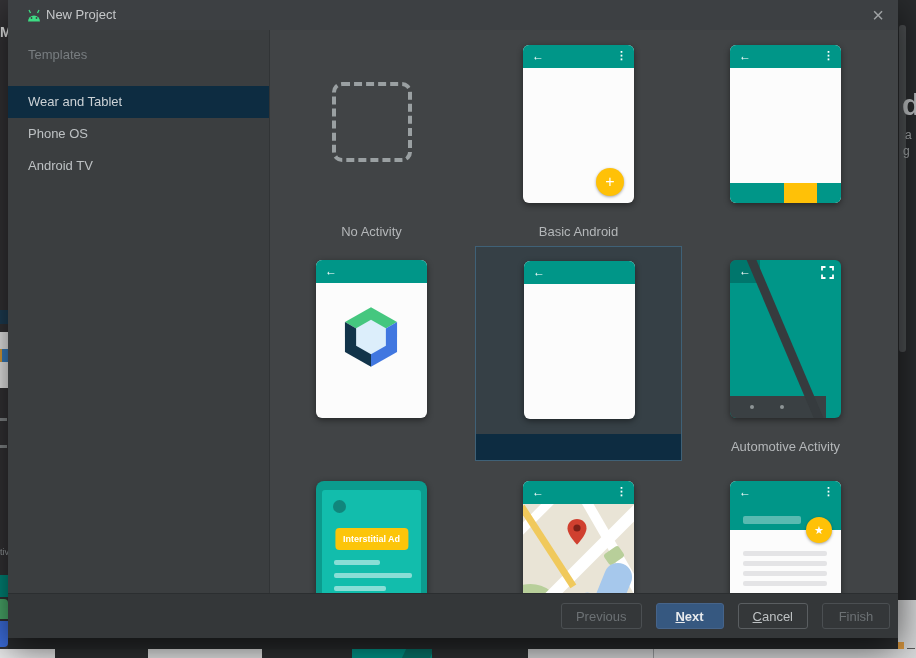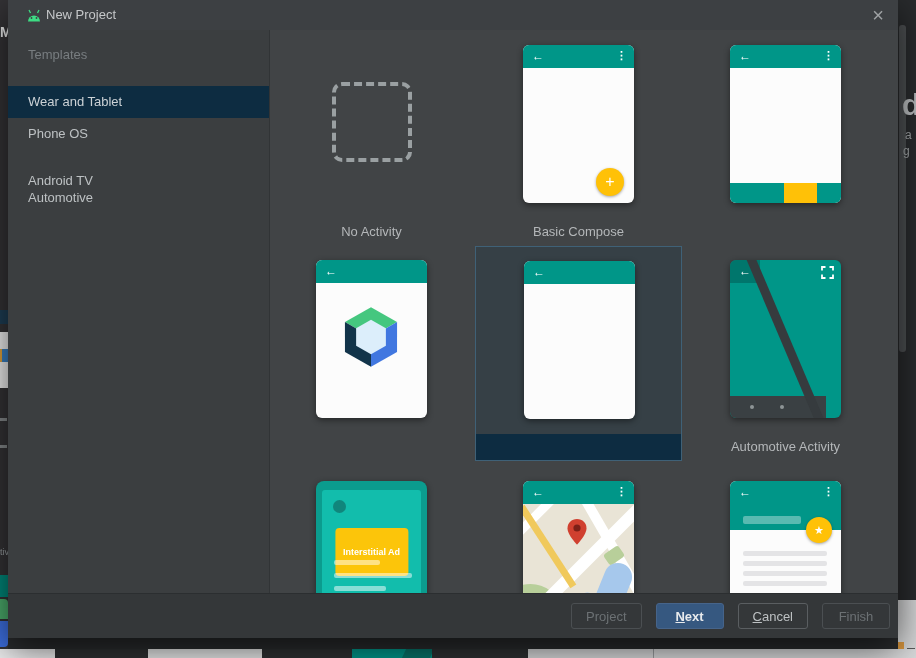--- a/index.html
+++ b/index.html
@@ -84,21 +84,21 @@
   .fs-icon{position:absolute;right:7px;top:6px;}
   .fs-nav{position:absolute;left:0;right:0;bottom:0;height:22px;background:#3a4043;}
   .fs-dot{position:absolute;top:9px;width:4px;height:4px;border-radius:50%;background:#8d9496;}
   .fs-corner{position:absolute;right:0;bottom:0;width:15px;height:22px;background:#009688;border-radius:0 0 6px 0;}
   .fs-stripe{position:absolute;left:51px;top:-13px;width:9px;height:186px;background:#363b3e;transform:rotate(-23deg);}
 
   .card.admob{background:#0b9c8e;border-radius:8px;}
   .admob-inner{position:absolute;left:6px;right:6px;top:9px;bottom:0;background:#12bdac;border-radius:3px 3px 0 0;}
   .admob-circle{position:absolute;left:11px;top:10px;width:13px;height:13px;border-radius:50%;background:rgba(16,66,66,.45);}
   .admob-btn{position:absolute;left:50%;transform:translateX(-50%);top:38px;background:#fcc50a;color:#fff;
-             font-size:9px;font-weight:bold;padding:19px 8px;border-radius:4px;white-space:nowrap;}
+             font-size:9px;font-weight:bold;padding:6px 8px;border-radius:4px;white-space:nowrap;}
   .admob-line{position:absolute;left:12px;height:5px;border-radius:2px;background:rgba(255,255,255,.5);}
 
   .map{position:absolute;left:0;top:23px;right:0;bottom:0;background:#e9e4d6;overflow:hidden;border-radius:0 0 6px 6px;}
   .road{position:absolute;background:#ffffff;}
   .road1{left:49px;top:-20px;width:12px;height:170px;transform:rotate(45deg);}
   .road2{left:80px;top:-30px;width:10px;height:130px;transform:rotate(-30deg);}
   .road3{left:8px;top:-18px;width:9px;height:60px;transform:rotate(45deg);}
   .road-y{position:absolute;left:21px;top:-5px;width:7px;height:95px;background:#f0c95c;transform:rotate(-33deg);}
   .park1{position:absolute;left:-20px;top:80px;width:55px;height:45px;border-radius:50%;background:#b8cf9a;}
   .park2{position:absolute;left:82px;top:45px;width:18px;height:13px;border-radius:3px;background:#b8cf9a;transform:rotate(-35deg);}
@@ -168,43 +168,42 @@
       <circle cx="11.5" cy="9" r="0.9" fill="#3d4043"></circle>
     </svg>
     <span class="dlg-title">New Project</span>
     <span class="close-btn">×</span>
   </div>
 
   <div class="sidebar">
     <div class="sidebar-header">Templates</div>
     <div class="side-item selected" style="top:56px;">Wear and Tablet</div>
     <div class="side-item" style="top:88px;">Phone OS</div>
-    <div class="side-item" style="top:120px;margin-top:15px;">Android TV</div>
-    <div class="side-item" style="top:152px;">Automotive</div>
+    <div class="side-item" style="top:120px;">Android TV</div>
   </div>
 
   <div class="vsep"></div>
 
   <div class="main">
     <div class="grid">
 
       <div class="tile" style="left:0;top:0;">
         <div class="dashed-box"></div>
         <div class="tile-label">No Activity</div>
       </div>
 
       <div class="tile" style="left:207px;top:0;">
         <div class="card">
           <div class="card-head">
             <span class="ic-back">←</span>
             <span class="ic-kebab">⋮</span>
           </div>
           <div class="fab basic">+</div>
         </div>
-        <div class="tile-label">Basic Compose</div>
+        <div class="tile-label">Basic Android</div>
       </div>
 
       <div class="tile" style="left:414px;top:0;">
         <div class="card">
           <div class="card-head">
             <span class="ic-back">←</span>
             <span class="ic-kebab">⋮</span>
           </div>
           <div class="bottom-bar">
             <div class="accent"></div>
@@ -302,19 +301,19 @@
           <div class="scroll-line" style="top:90px;"></div>
           <div class="scroll-line" style="top:100px;"></div>
           <div class="scroll-line short" style="top:112px;"></div>
         </div>
       </div>
 
     </div>
   </div>
 
   <div class="footer">
-    <button class="btn disabled">Project</button>
+    <button class="btn disabled">Previous</button>
     <button class="btn primary"><span class="mn">N</span><span>ext</span></button>
     <button class="btn"><span class="mn">C</span><span>ancel</span></button>
     <button class="btn disabled">Finish</button>
   </div>
 
 </div>
 
 </body></html>

